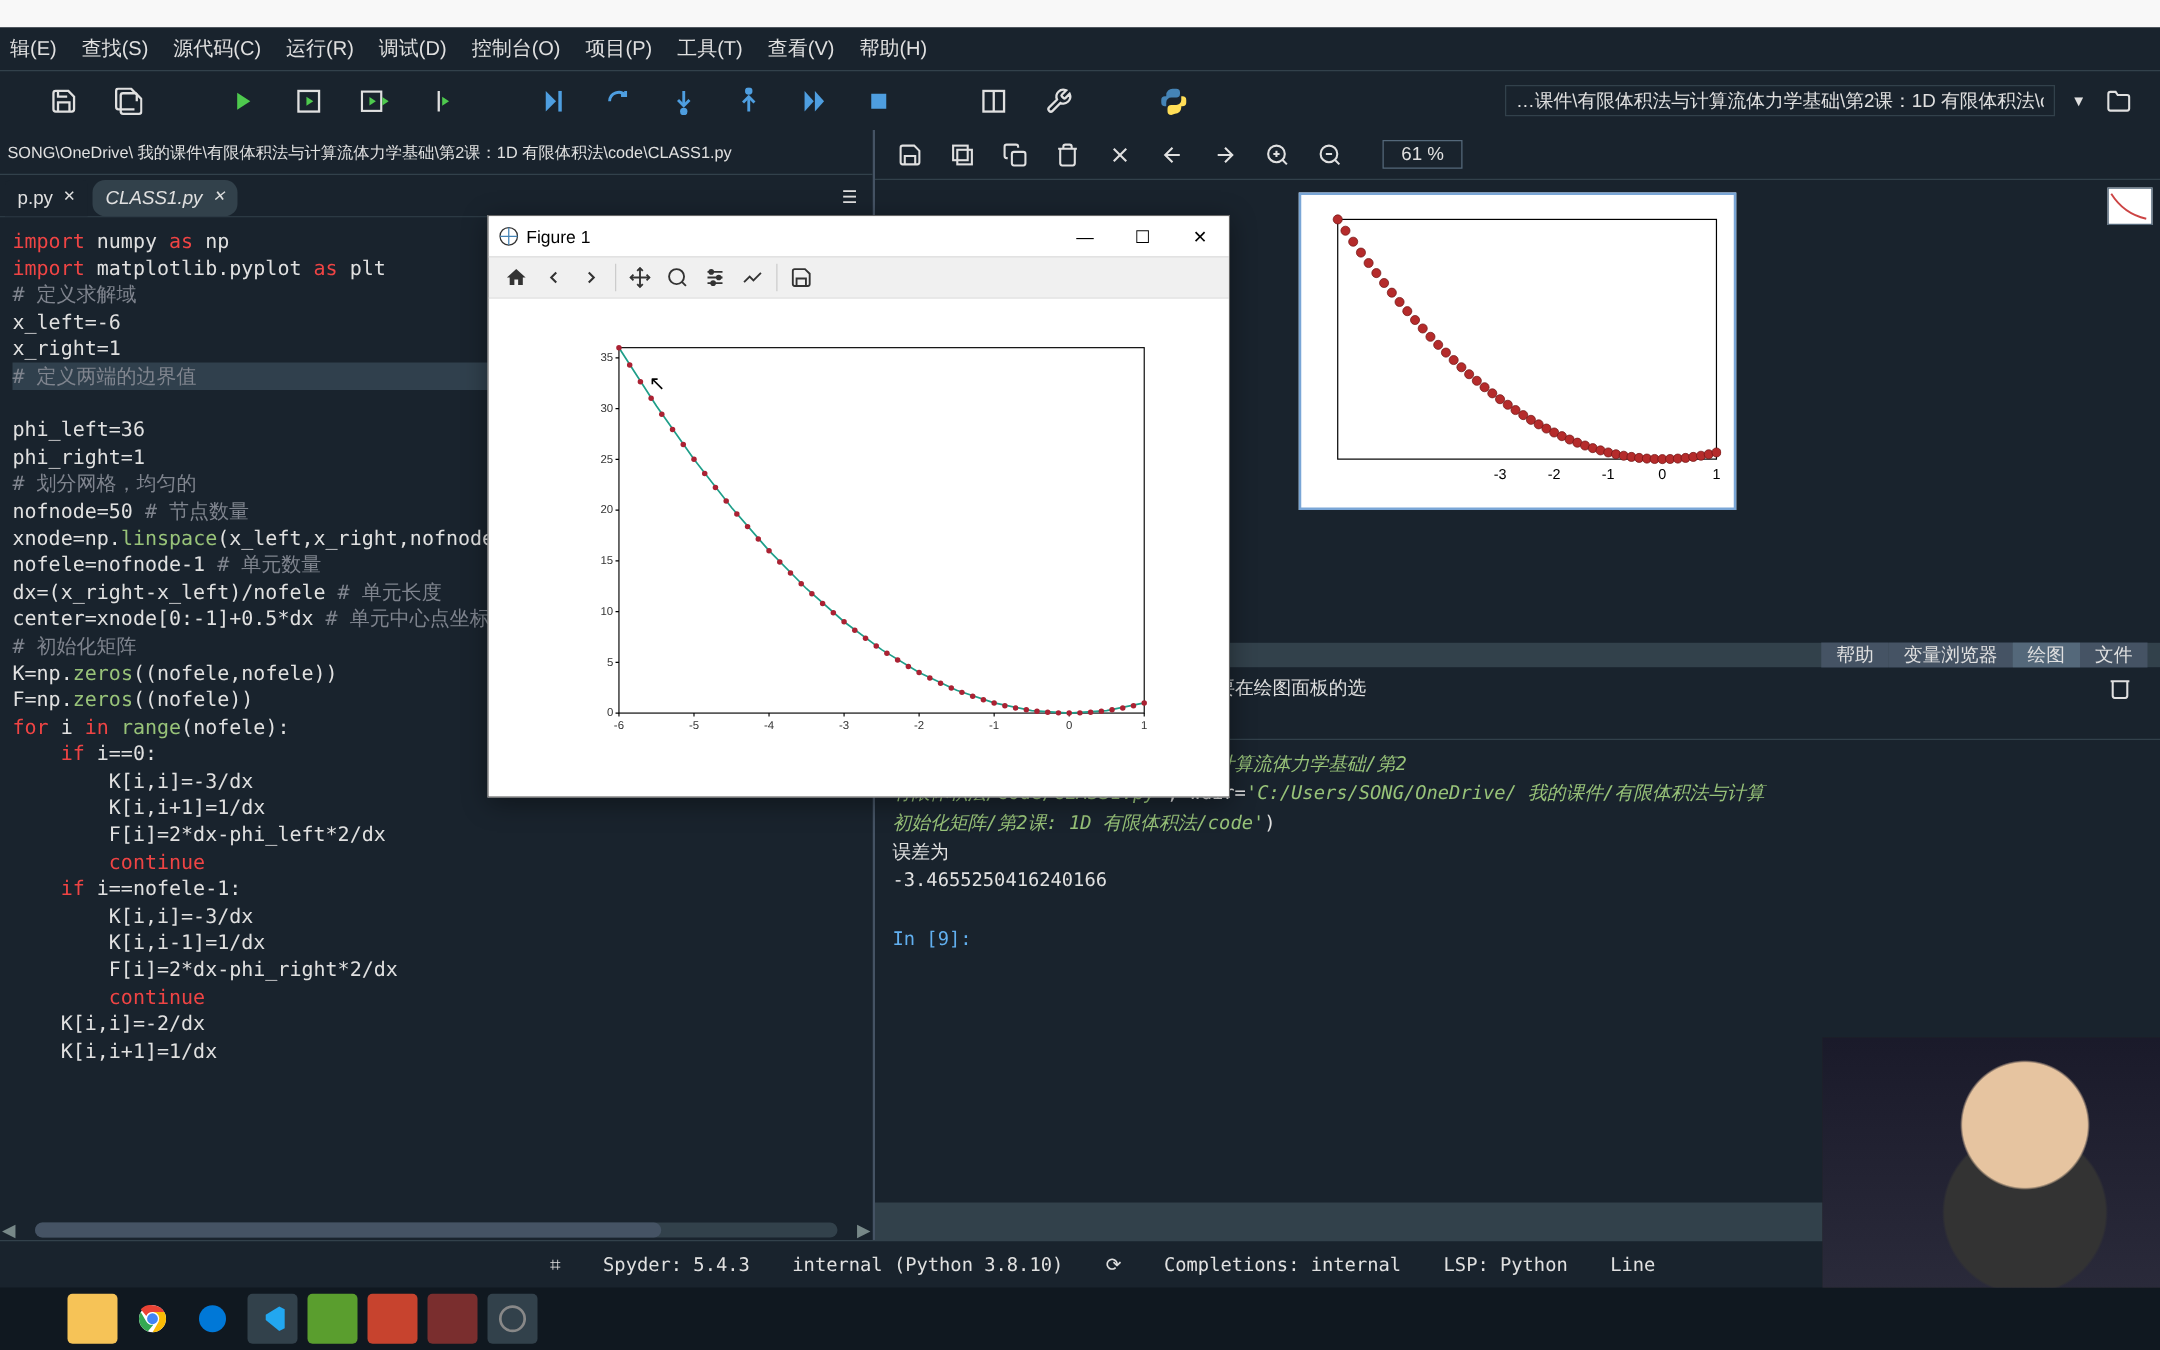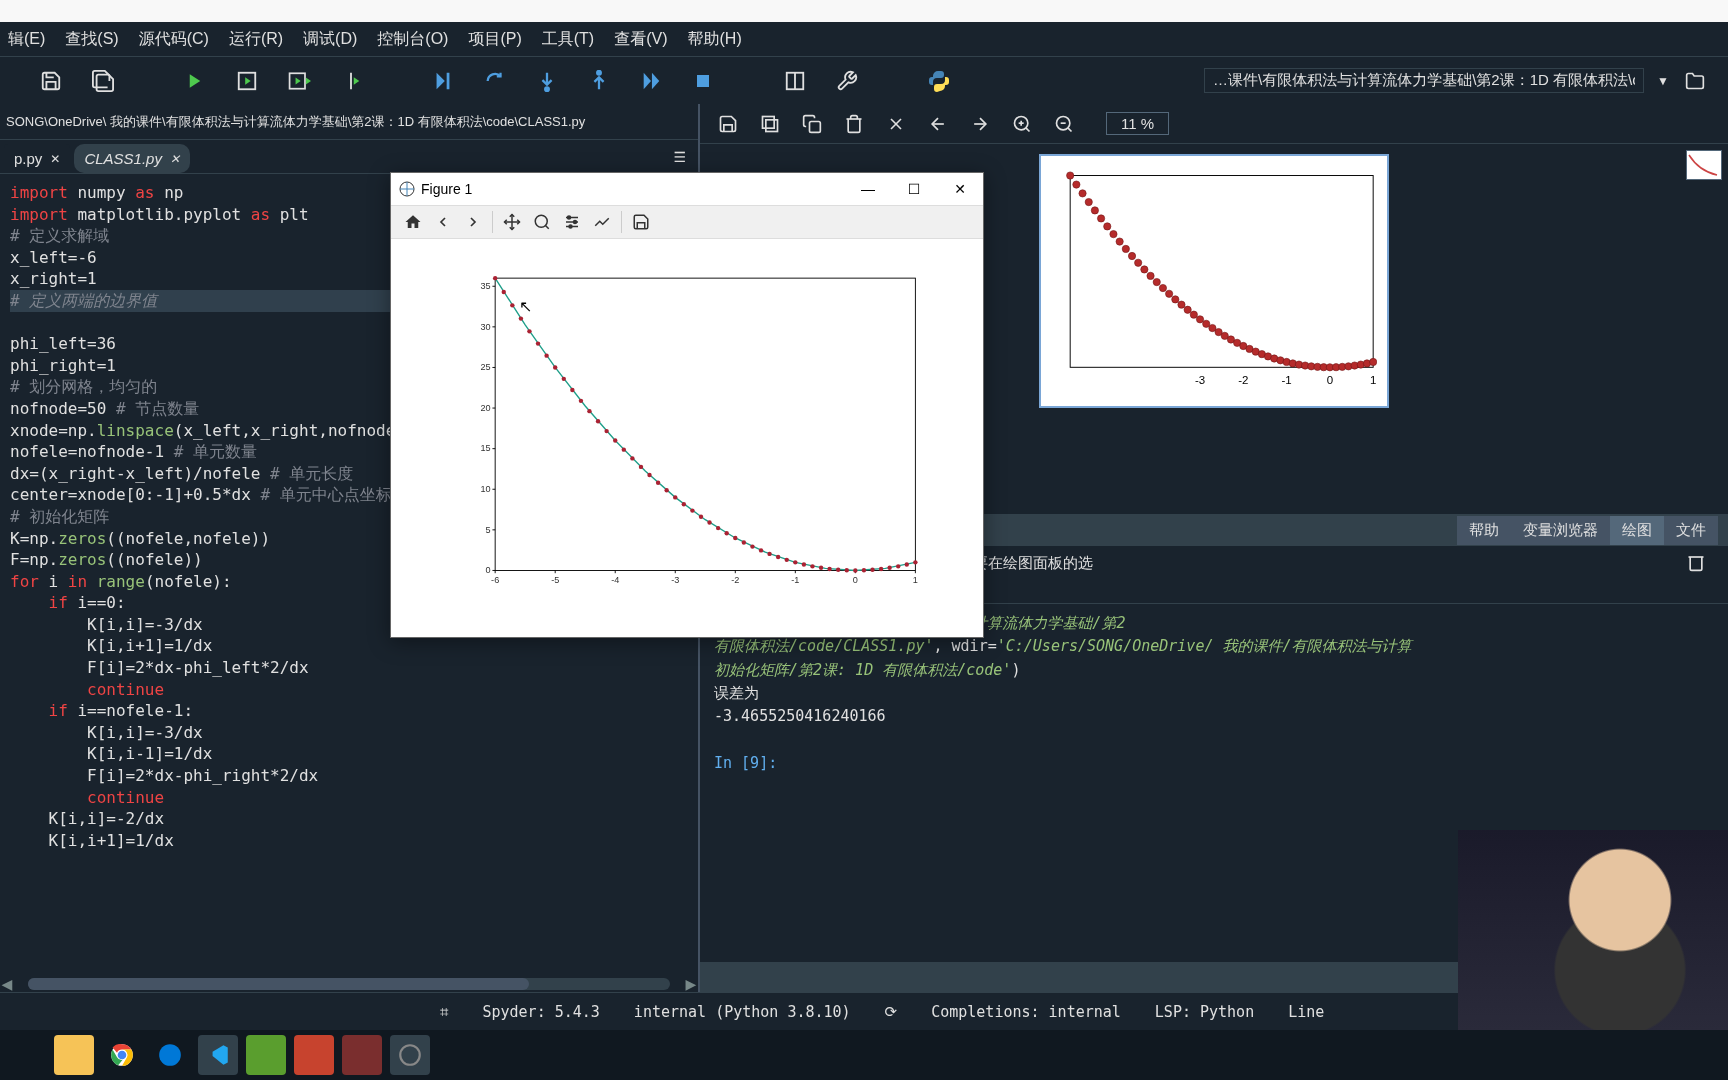--- a/index.html
+++ b/index.html
@@ -9,41 +9,41 @@
 .menubar span { padding: 4px 8px; cursor: default; }
 .toolbar { height: 48px; background: #19232d; display: flex; align-items: center; gap: 26px; padding-left: 38px; border-top: 1px solid #32414b; }
 .toolbar .ticon { width: 26px; height: 26px; display: flex; align-items: center; justify-content: center; }
 .toolbar .sep { width: 14px; }
 .pathbar { flex: 1; display: flex; justify-content: flex-end; align-items: center; gap: 6px; padding-right: 20px; }
 .pathbar input { width: 440px; background: #19232d; border: 1px solid #32414b; color: #e0e0e0; padding: 3px 8px; font-size: 15px; font-family: inherit; }
 .main { display: flex; height: calc(100% - 22px - 34px - 48px - 38px - 50px); }
 .left-panel { width: 700px; display: flex; flex-direction: column; border-right: 2px solid #455364; }
 .editor-header { height: 36px; background: #19232d; color: #e0e0e0; display: flex; align-items: center; padding-left: 6px; font-size: 13px; border-bottom: 1px solid #32414b; }
 .tabbar { height: 34px; background: #19232d; display: flex; align-items: flex-end; gap: 4px; padding-left: 4px; border-bottom: 1px solid #32414b; }
-.tab { background: #19232d; color: #e0e0e0; padding: 6px 10px; display: flex; align-items: center; gap: 8px; font-size: 15px; border-top-left-radius: 4px; border-top-right-radius: 4px; margin-top: 46px; }
+.tab { background: #19232d; color: #e0e0e0; padding: 6px 10px; display: flex; gap: 8px; font-size: 15px; border-top-left-radius: 4px; border-top-right-radius: 4px; margin-top: 46px; }
 .tab.active { background: #32414b; font-style: italic; border-radius: 10px; }
 .tab .close { font-size: 12px; cursor: pointer; }
 .hamburger { margin-left: auto; margin-right: 12px; color: #e0e0e0; align-self: center; }
 .code { flex: 1; background: #19232d; color: #e0e0e0; font-family: "Consolas", monospace; font-size: 16px; line-height: 1.35; padding: 8px 10px; white-space: pre; overflow: hidden; }
 .code .kw { color: #ef4444; font-weight: normal; }
 .code .cm { color: #7f848e; }
 .code .fn { color: #98c379; }
 .code .cur { background: #30404d; }
 .hscroll { height: 16px; background: #19232d; display: flex; align-items: center; }
 .hscroll .track { flex: 1; height: 12px; background: #32414b; margin: 0 14px; position: relative; border-radius: 6px; }
 .hscroll .thumb { position: absolute; left: 0; width: 78%; height: 100%; background: #455364; border-radius: 6px; }
 .hscroll .arrow { width: 14px; text-align: center; color: #788; }
 .right-panel { flex: 1; display: flex; flex-direction: column; }
 .plot-toolbar { height: 40px; background: #19232d; display: flex; align-items: center; gap: 22px; padding-left: 18px; border-bottom: 1px solid #32414b; }
 .plot-toolbar .ticon { color: #e0e0e0; }
 .zoom-box { border: 1px solid #54687a; padding: 2px 14px; margin-left: 10px; font-size: 15px; }
 .plot-area { height: 370px; background: #19232d; position: relative; display: flex; justify-content: center; align-items: flex-start; padding-top: 10px; }
 .thumb-plot { width: 350px; height: 254px; background: #fff; border: 2px solid #7aa6d6; padding: 10px; position: relative; }
 .mini-plot { position: absolute; right: 6px; top: 6px; width: 36px; height: 30px; border: 1px solid #54687a; background: #fff; }
-.inner-tabs { height: 32px; background: #32414b; display: flex; align-items: center; justify-content: flex-end; padding-right: 10px; gap: 0; }
+.inner-tabs { height: 20px; background: #32414b; display: flex; align-items: center; justify-content: flex-end; padding-right: 10px; gap: 0; }
 .inner-tabs span { padding: 5px 12px; background: #455364; font-size: 15px; }
 .inner-tabs span.active { background: #54687a; }
 .hint-row { height: 58px; background: #19232d; color: #e0e0e0; font-size: 15px; padding: 6px 18px; position: relative; line-height: 1.5; border-bottom: 1px solid #32414b; }
 .trash { position: absolute; right: 22px; top: 6px; }
 .console { flex: 1; background: #19232d; font-family: Consolas, monospace; font-size: 15px; padding: 8px 14px; line-height: 1.55; overflow: hidden; }
 .console .path { color: #98c379; font-style: italic; }
 .console .prompt { color: #61afef; }
 .console-tabs { height: 30px; background: #32414b; display: flex; align-items: center; justify-content: flex-end; padding-right: 10px; }
 .console-tabs span { padding: 4px 10px; background: #455364; font-size: 15px; }
 .console-tabs span.active { background: #54687a; }
@@ -203,21 +203,21 @@
           <span>CLASS1.py</span>
           <span class="close">✕</span>
         </div>
       <span class="hamburger">☰</span>
     </div>
     <div class="code" id="code-body"><span class="kw">import</span> numpy <span class="kw">as</span> np
 <span class="kw">import</span> matplotlib.pyplot <span class="kw">as</span> plt
 <span class="cm"># 定义求解域</span>
 x_left=-6
 x_right=1
-<span class="cur" style="display:block;font-style:italic;"><span class="cm"># 定义两端的边界值</span></span>
+<span class="cur" style="display:block;"><span class="cm"># 定义两端的边界值</span></span>
 phi_left=36
 phi_right=1
 <span class="cm"># 划分网格，均匀的</span>
 nofnode=50 <span class="cm"># 节点数量</span>
 xnode=np.<span class="fn">linspace</span>(x_left,x_right,nofnode) <span class="cm">#</span>
 nofele=nofnode-1 <span class="cm"># 单元数量</span>
 dx=(x_right-x_left)/nofele <span class="cm"># 单元长度</span>
 center=xnode[0:-1]+0.5*dx <span class="cm"># 单元中心点坐标</span>
 <span class="cm"># 初始化矩阵</span>
 K=np.<span class="fn">zeros</span>((nofele,nofele))
@@ -296,21 +296,21 @@
             <line x1="8" y1="11" x2="14" y2="11"></line>
           </svg>
         </span>
       <span class="ticon">
           <svg width="20" height="20" viewBox="0 0 24 24" fill="none" stroke="#e0e0e0" stroke-width="2">
             <circle cx="11" cy="11" r="8"></circle>
             <line x1="21" y1="21" x2="16.65" y2="16.65"></line>
             <line x1="8" y1="11" x2="14" y2="11"></line>
           </svg>
         </span>
-      <span class="zoom-box">11 %</span>
+      <span class="zoom-box">61 %</span>
     </div>
     <div class="plot-area">
       <div class="thumb-plot">
         <svg width="100%" height="100%" viewBox="0 0 340 230">
           <rect x="20" y="5" width="316" height="200" fill="#fff" stroke="#000" stroke-width="1"></rect>
           <g id="thumb-dots">
               <circle cx="20" cy="5" r="3.8" fill="#b52b2b" stroke="#701515" stroke-width="0.6"></circle>
               <circle cx="26.455428571428563" cy="14.444444444444457" r="3.8" fill="#b52b2b" stroke="#701515" stroke-width="0.6"></circle>
               <circle cx="32.910857142857125" cy="23.611111111111114" r="3.8" fill="#b52b2b" stroke="#701515" stroke-width="0.6"></circle>
               <circle cx="39.36628571428572" cy="32.66666666666666" r="3.8" fill="#b52b2b" stroke="#701515" stroke-width="0.6"></circle>

